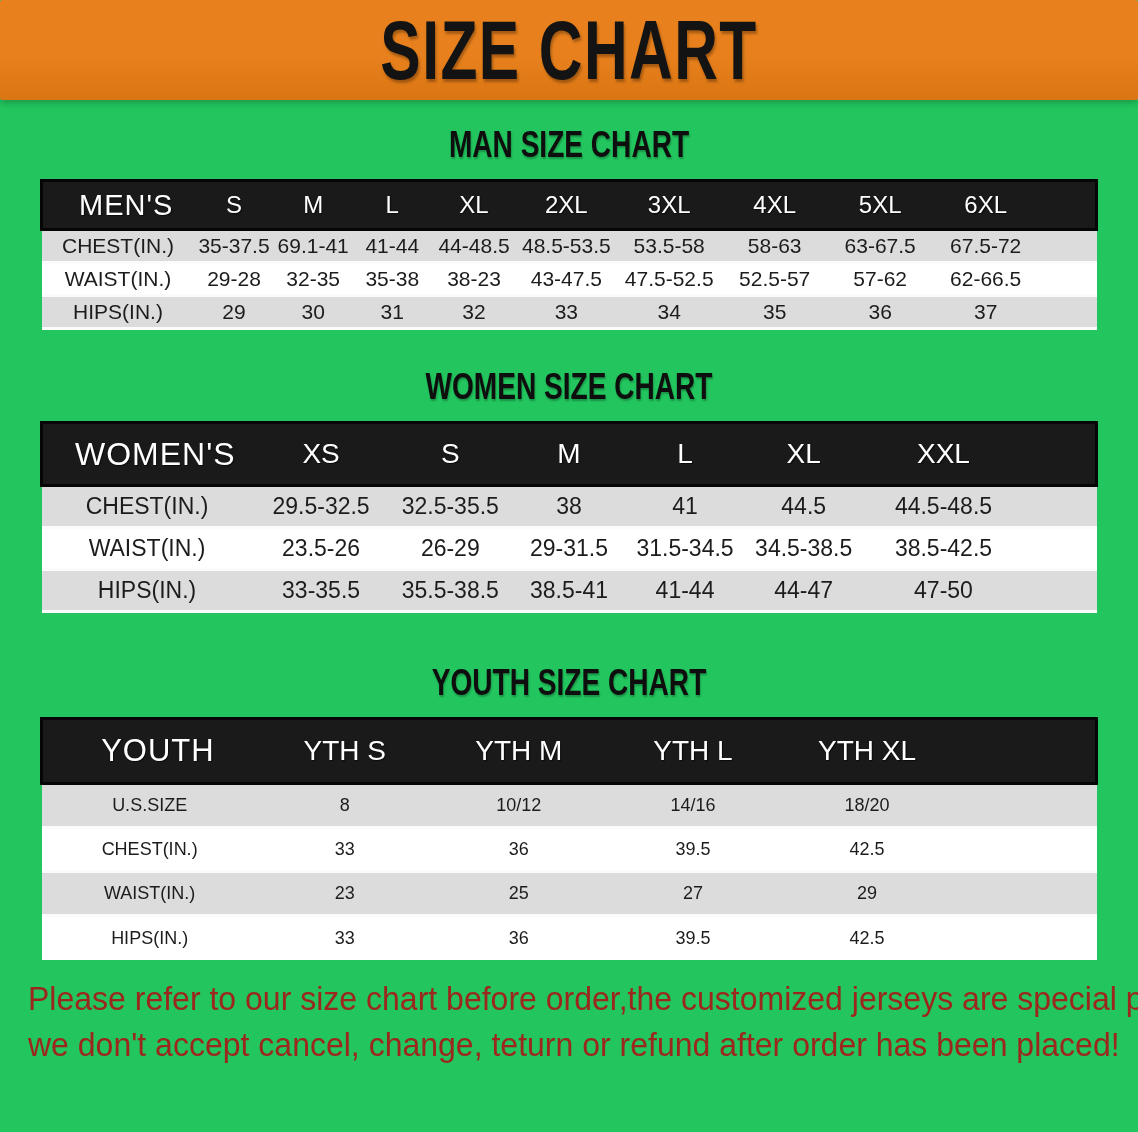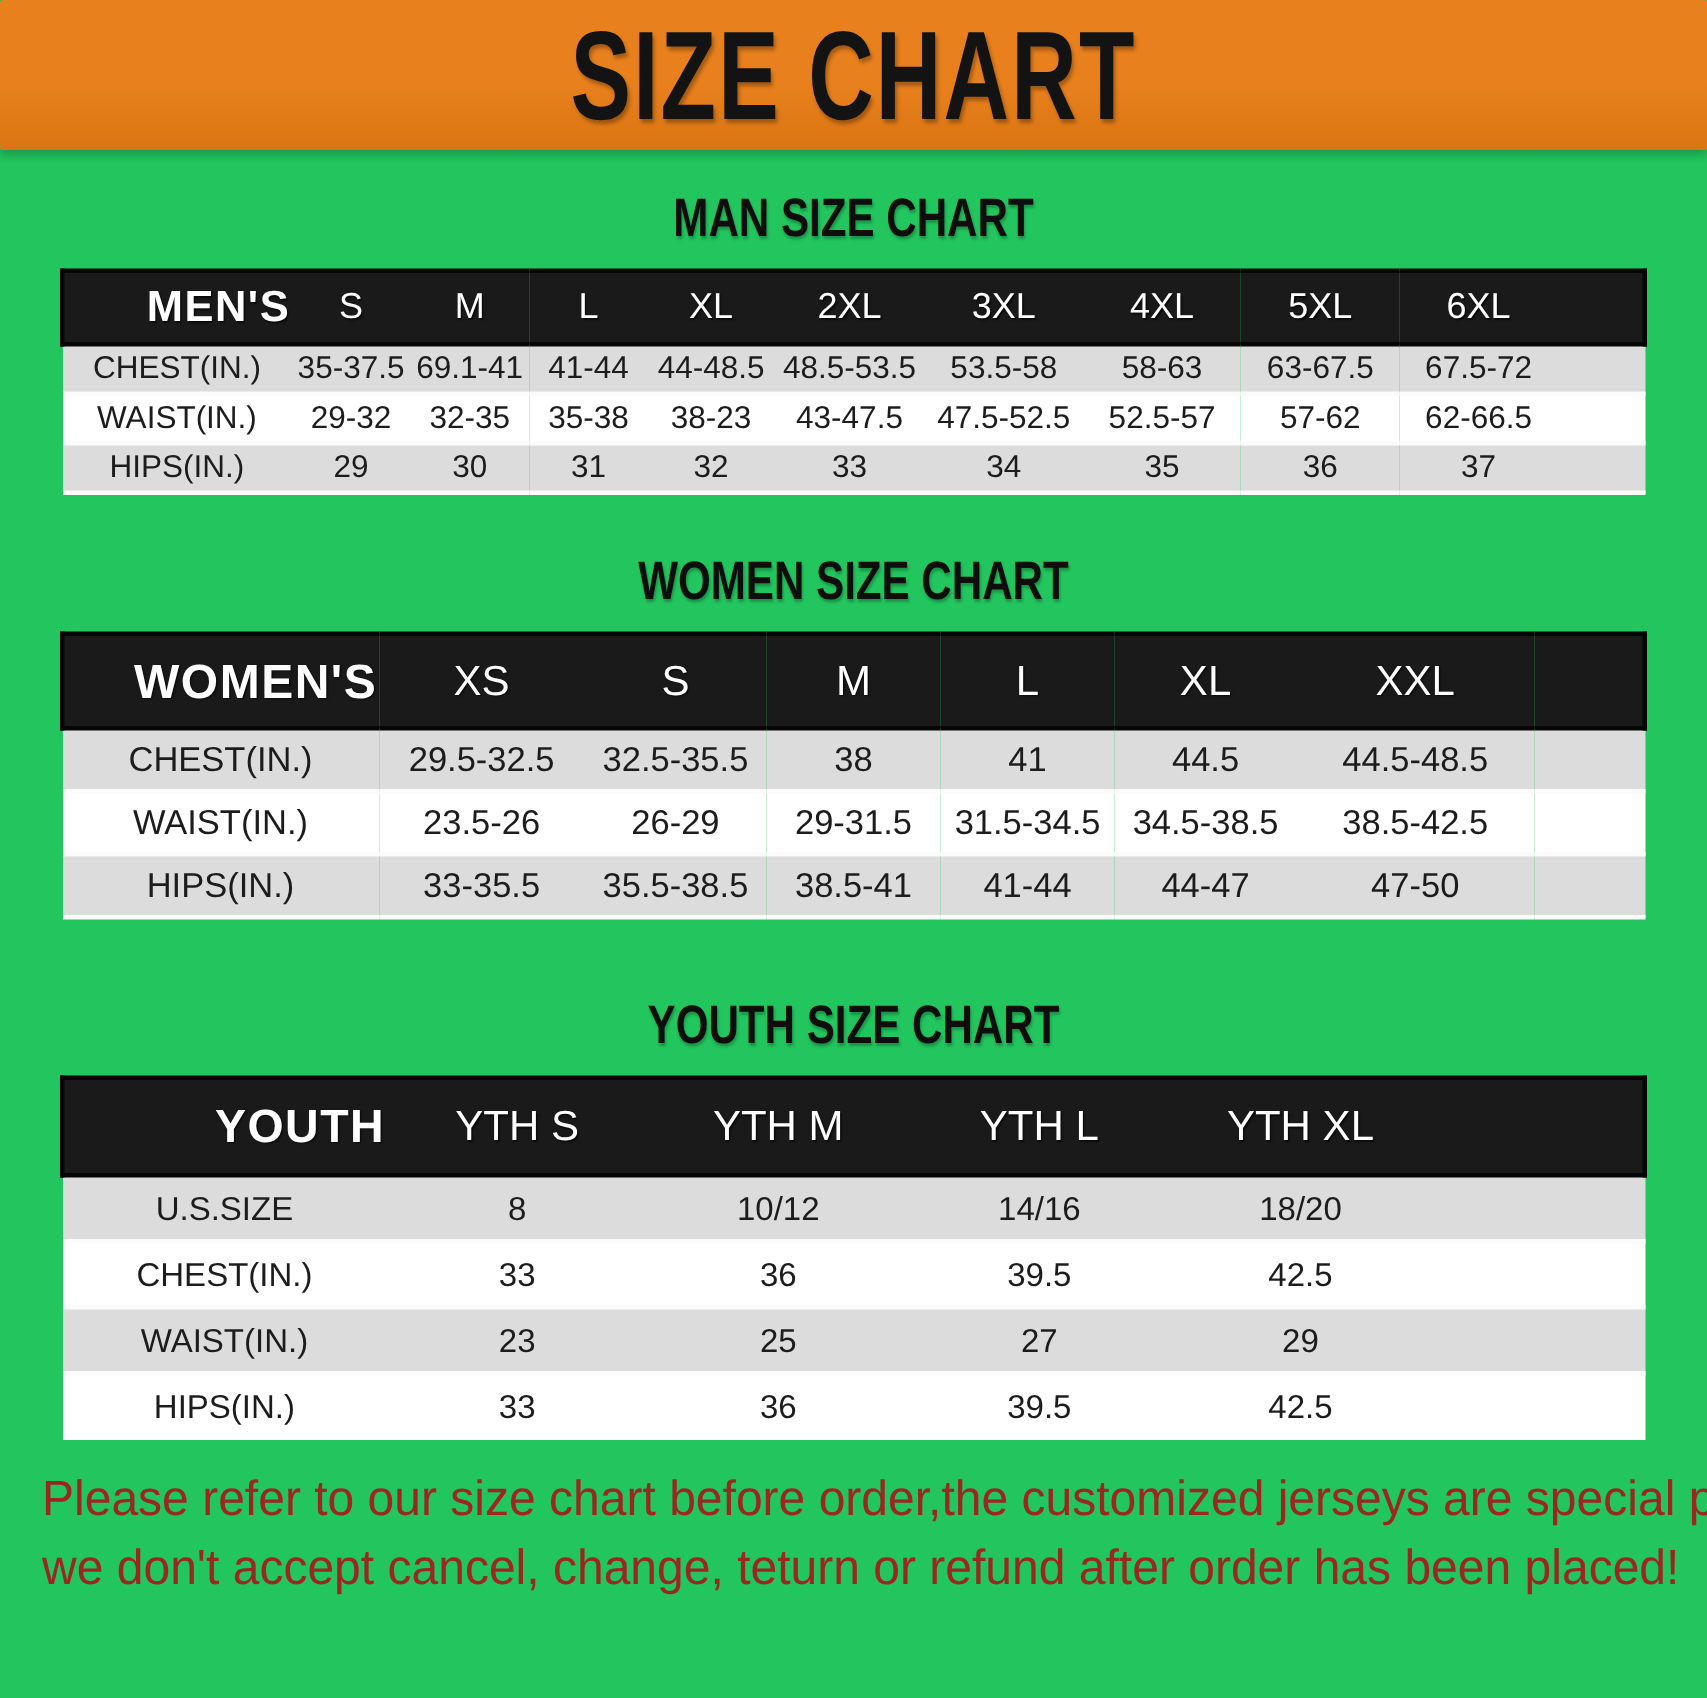--- a/index.html
+++ b/index.html
@@ -65,22 +65,22 @@
     background: var(--bar-black, #1a1a1a);
     color: #ffffff;
     font-weight: normal;
     border-top: 3px solid #060606;
     border-bottom: 3px solid #060606;
     text-shadow: 1px 1px 1px rgba(0,0,0,0.6);
   }
   .size-table thead th:first-child { border-left: 3px solid #060606; }
   .size-table thead th:last-child  { border-right: 3px solid #060606; }
   .size-table thead th.corner {
-    font-weight: bold;
-    text-align: right;
+    font-weight: normal;
+    text-align: center;
     padding-left: 16px;
     letter-spacing: 1px;
   }
   .size-table tbody tr { background: #ffffff; }
   .size-table tbody tr:nth-child(odd) {
     background: var(--stripe-gray, #dcdcdc);
     border-top: 3px solid #fbfbfb;
     border-bottom: 3px solid #fbfbfb;
   }
   .size-table tbody th, .size-table tbody td {
@@ -90,21 +90,21 @@
   }
   
   .t-men   thead th { height: 44px; font-size: 24px; }
   .t-men   thead th.corner { font-size: 29px; }
   .t-men   tbody tr { height: 33px; font-size: 21px; }
   .t-women thead th { height: 58px; font-size: 28px; }
   .t-women thead th.corner { font-size: 32px; }
   .t-women tbody tr { height: 42px; font-size: 23px; }
   .t-youth thead th { height: 60px; font-size: 28px; }
   .t-youth thead th.corner { font-size: 31px; }
-  .t-youth tbody tr { height: 44px; font-size: 22px; }
+  .t-youth tbody tr { height: 44px; font-size: 18px; }
   
   .footer {
     margin: 16px 0 0 28px;
     color: var(--footer-red, #9c2620);
     font-size: 33px;
     line-height: 1.42;
   }
   .footer p {
     margin: 0;
     transform: scaleX(0.97);
@@ -163,21 +163,21 @@
             <td>44-48.5</td>
             <td>48.5-53.5</td>
             <td>53.5-58</td>
             <td>58-63</td>
             <td>63-67.5</td>
             <td>67.5-72</td>
             <td></td>
           </tr>
           <tr>
             <th>WAIST(IN.)</th>
-            <td>29-32</td>
+            <td>29-28</td>
             <td>32-35</td>
             <td>35-38</td>
             <td>38-23</td>
             <td>43-47.5</td>
             <td>47.5-52.5</td>
             <td>52.5-57</td>
             <td>57-62</td>
             <td>62-66.5</td>
             <td></td>
           </tr>

